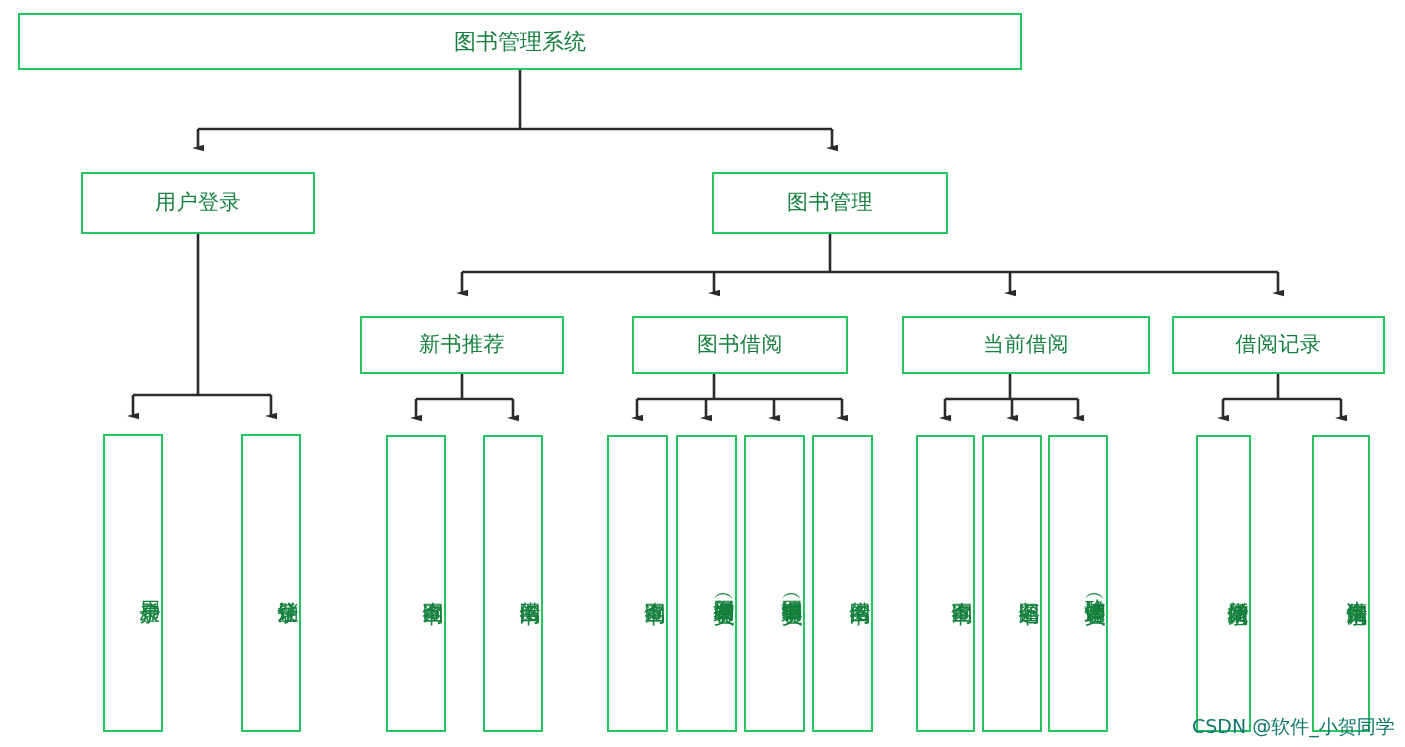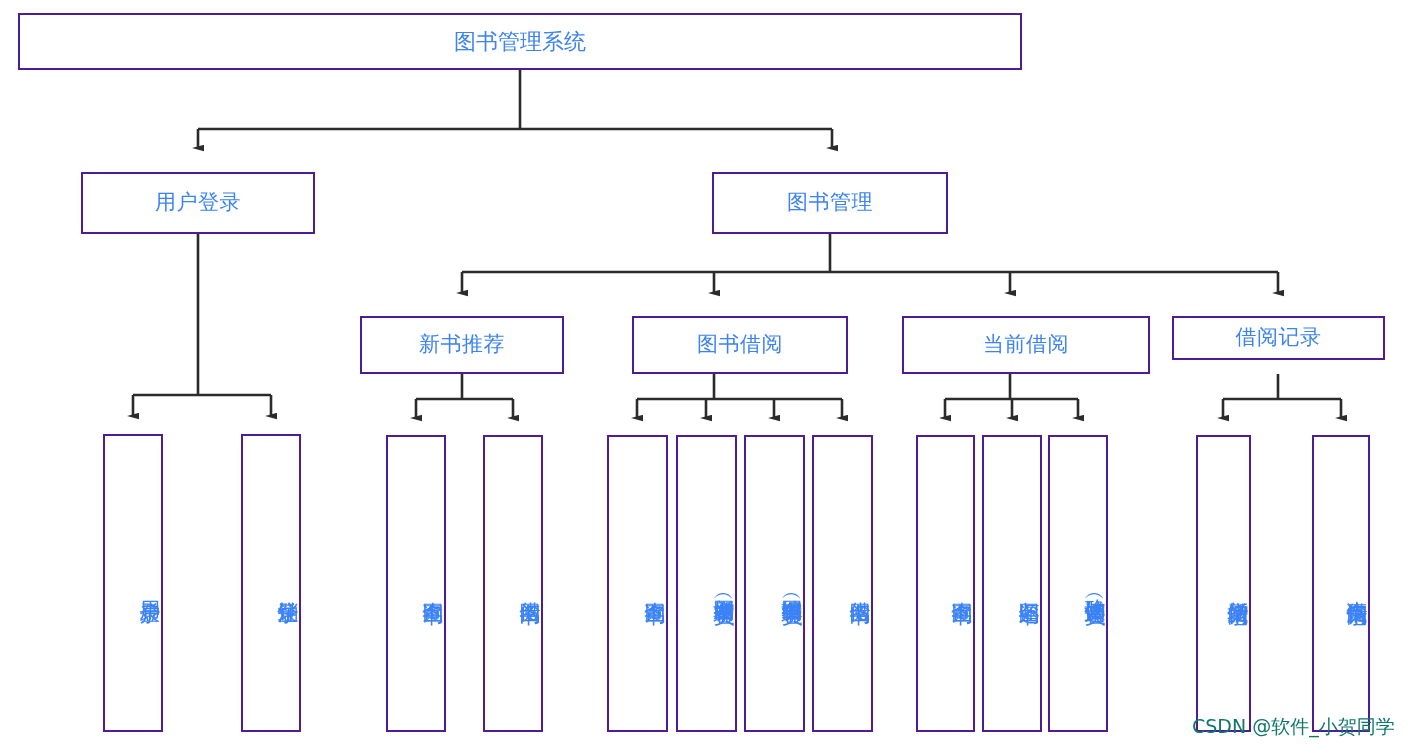--- a/index.html
+++ b/index.html
@@ -21,26 +21,26 @@
   #diagram-svg {
     position: absolute;
     left: 0;
     top: 0;
     width: 1405px;
     height: 747px;
   }
   .node-box {
     position: absolute;
     box-sizing: border-box;
-    border: 2px solid #4c1d95;
+    border: 2px solid #22c55e;
     background: #ffffff;
     display: flex;
     align-items: center;
     justify-content: center;
-    color: #3b82f6;
+    color: #15803d;
   }
   .node-box.horiz {
     font-size: 21px;
     letter-spacing: 0.5px;
     line-height: 1.2;
   }
   .node-box.root {
     font-size: 22px;
   }
   .node-box.vert {
@@ -135,21 +135,21 @@
 
   <div class="node-box horiz" style="left:632px; top:316px; width:216px; height:58px;">
     <span>图书借阅</span>
   </div>
   <div class="node-box horiz" style="left:360px; top:316px; width:204px; height:58px;">
     <span>新书推荐</span>
   </div>
   <div class="node-box horiz" style="left:902px; top:316px; width:248px; height:58px;">
     <span>当前借阅</span>
   </div>
-  <div class="node-box horiz" style="left:1172px; top:316px; width:213px; height:44px;">
+  <div class="node-box horiz" style="left:1172px; top:316px; width:213px; height:58px;">
     <span>借阅记录</span>
   </div>
 
   <div class="node-box vert" style="left:103px; top:434px; width:60px; height:298px;">
     <span class="vlabel">用户登录</span>
   </div>
   <div class="node-box vert" style="left:241px; top:434px; width:60px; height:298px;">
     <span class="vlabel">注销登录</span>
   </div>
 

